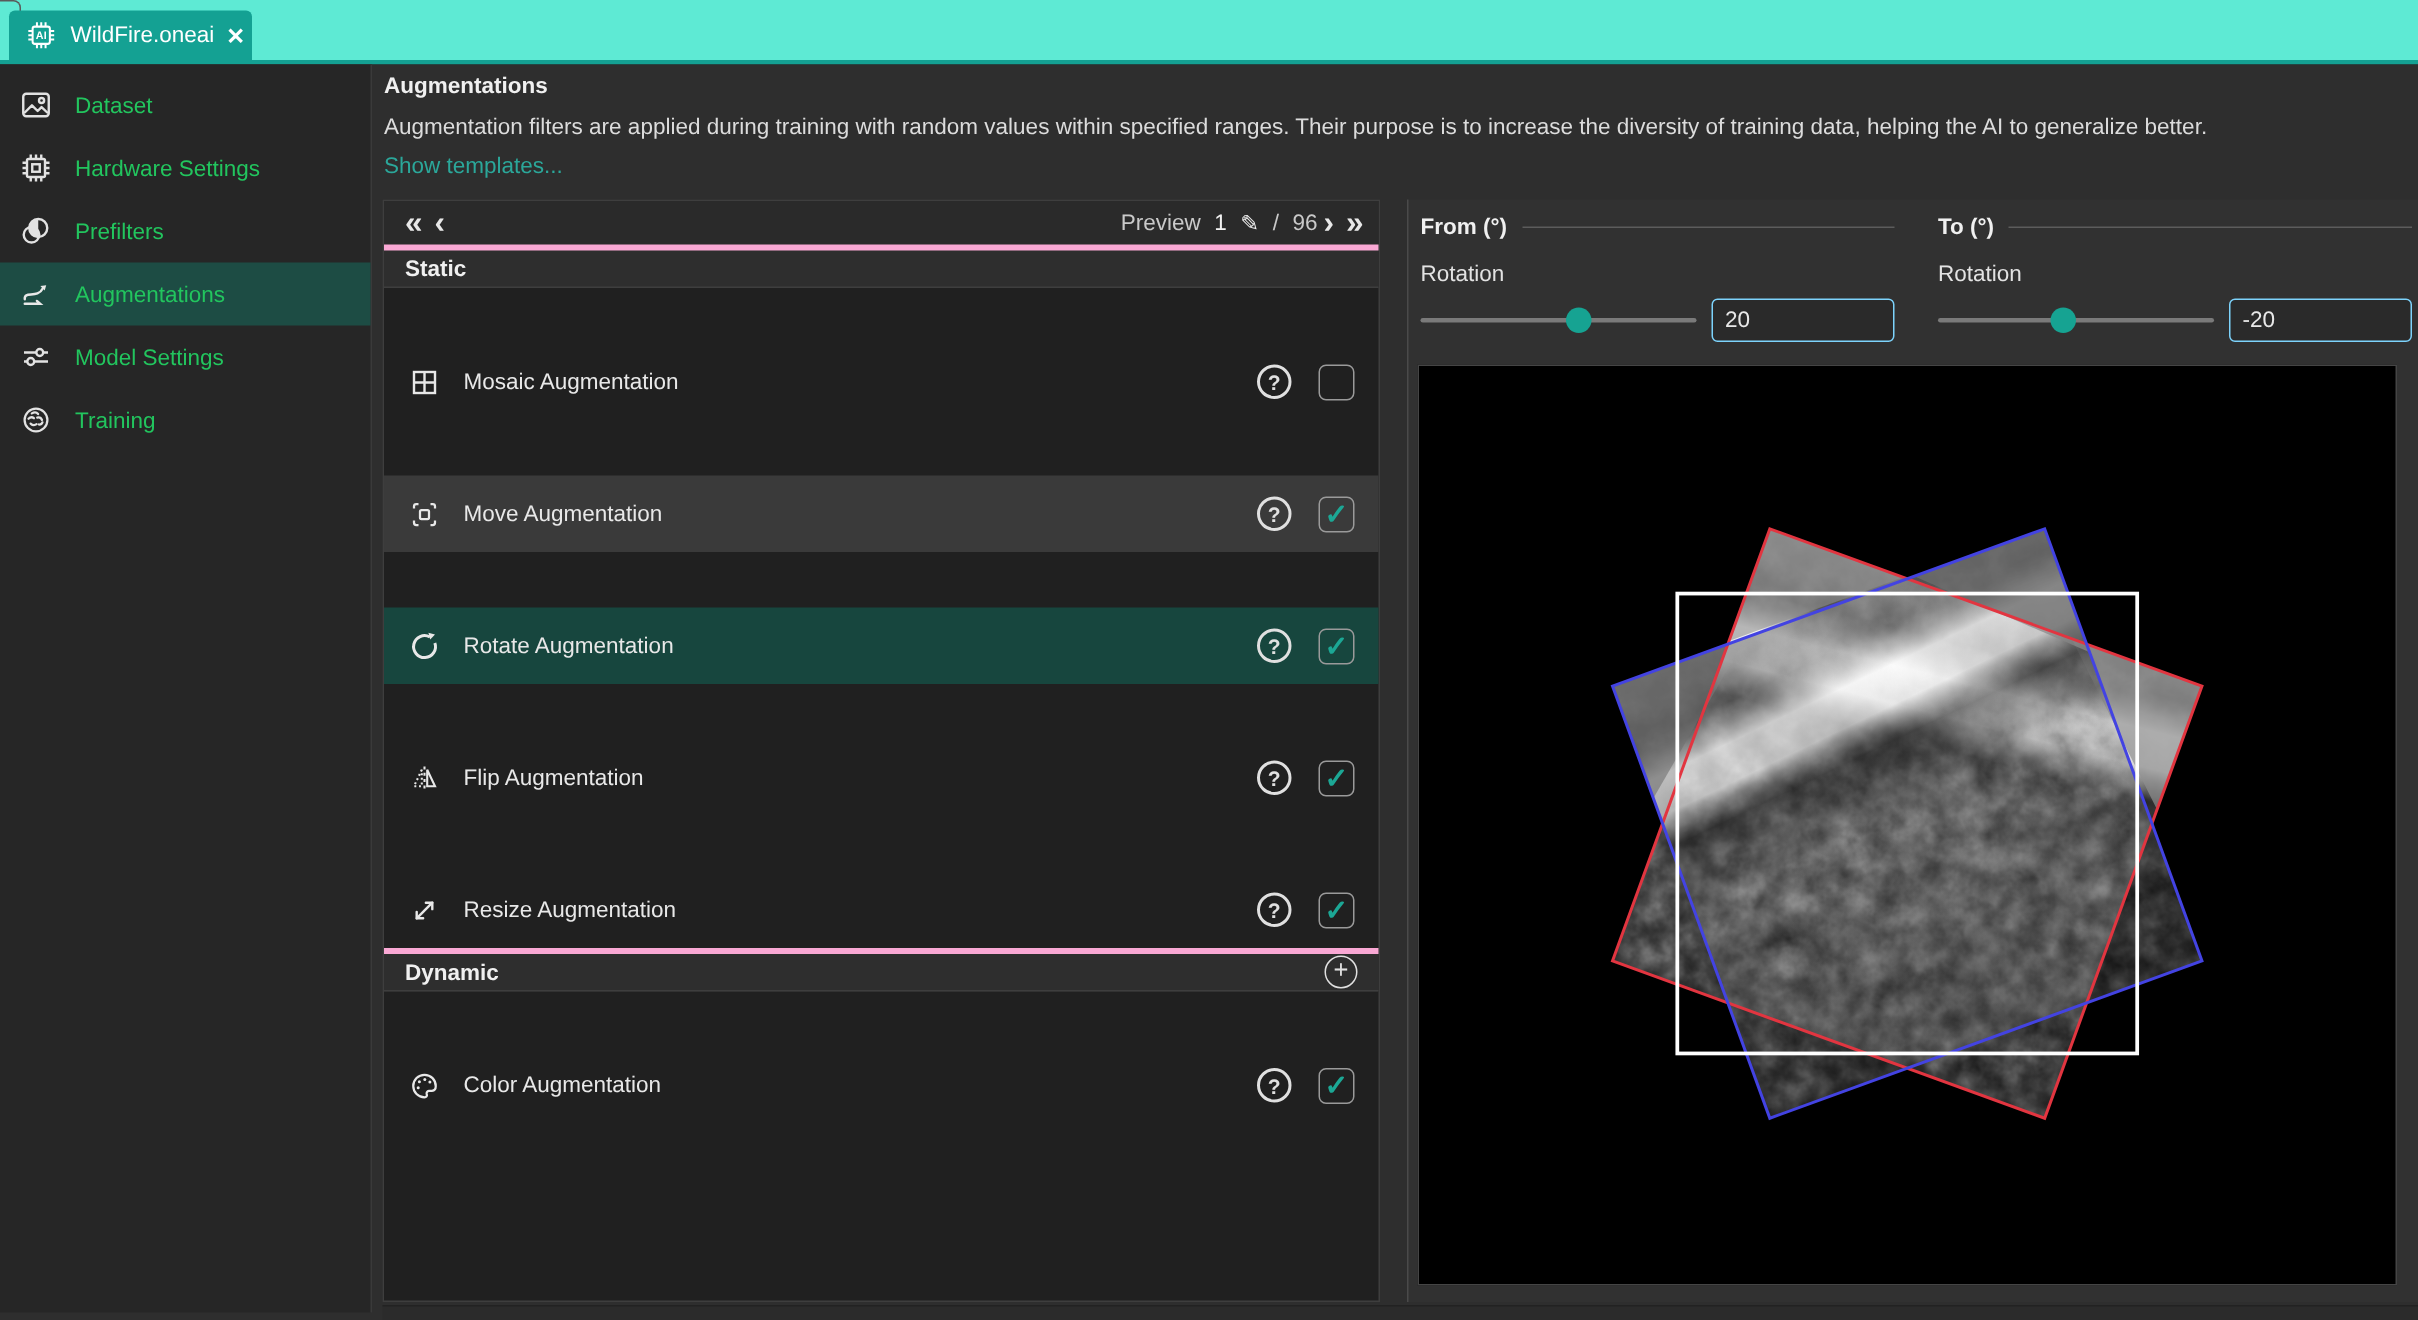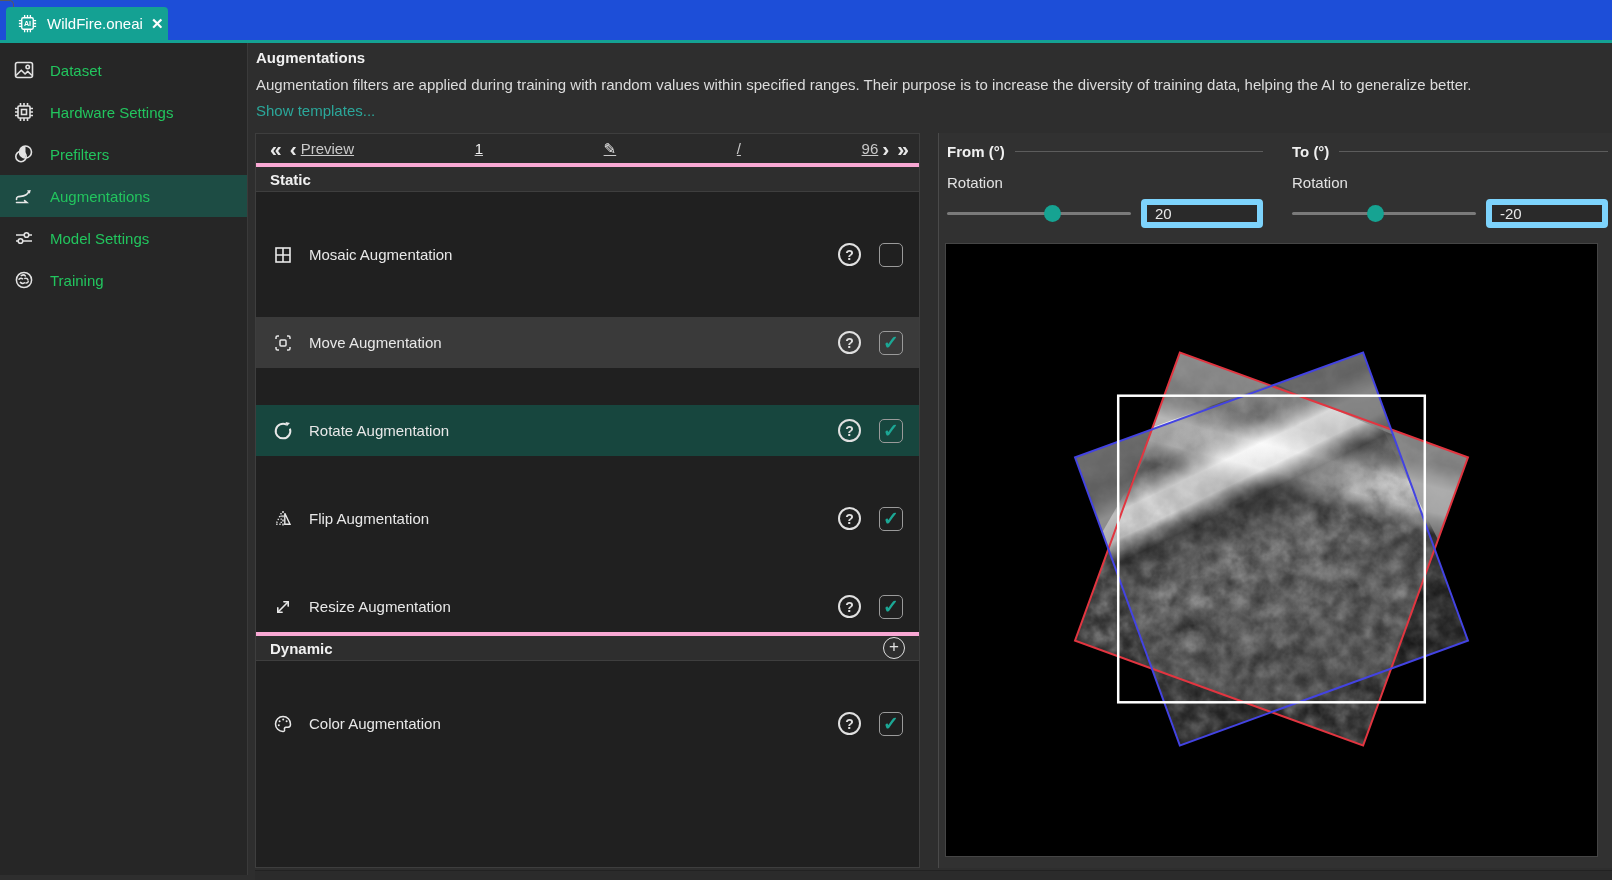--- a/index.html
+++ b/index.html
@@ -1,21 +1,21 @@
 <!DOCTYPE html>
 <html><head>
 <meta charset="utf-8">
 <style>
   * { margin:0; padding:0; box-sizing:border-box; }
   html,body { width:1612px; height:880px; background:#1b1c1c; overflow:hidden;
     font-family:"Liberation Sans", sans-serif; color:#e6e6e6; }
   .app { position:relative; width:1612px; height:880px; }
 
   
-  .tabbar { position:absolute; left:0; top:0; right:0; height:40px; background:#1d4ed8; }
+  .tabbar { position:absolute; left:0; top:0; right:0; height:40px; background:#5eead4; }
   .ghost-tab { position:absolute; left:0; top:0; width:14px; height:8px;
     border:1px solid #5a5a5a; border-bottom:none; border-left:none; border-radius:0 5px 0 0; }
   .tab { position:absolute; left:6px; top:7px; height:33px; width:162px; background:#14a193;
     border-radius:4px 4px 0 0; display:flex; align-items:center; padding:0 10px; gap:8px; cursor:default; }
   .tab .title { font-size:15px; color:#fff; flex:1; white-space:nowrap; }
   .tab .close { font-size:15px; color:#fff; font-weight:bold; cursor:pointer; }
   .accent-line { position:absolute; left:0; top:40px; right:0; height:3px; background:#14a193; }
 
   
   .body { position:absolute; left:0; top:43px; right:0; bottom:0; background:#2e2e2e; }
@@ -33,21 +33,21 @@
   .page-title { position:absolute; left:8px; top:6px; font-size:15px; font-weight:bold; color:#f0f0f0; }
   .page-desc { position:absolute; left:8px; top:33px; font-size:15px; color:#dcdcdc; white-space:nowrap; }
   .templates-link { position:absolute; left:8px; top:59px; font-size:15px; color:#2ba79a; cursor:pointer; }
 
   
   .list-panel { position:absolute; left:7px; top:90px; width:665px; bottom:12px;
     background:#202020; border:1px solid #3e3e3e; }
   .nav-row { height:29px; background:#2a2a2a; display:flex; align-items:center;
     padding:0 6px 0 10px; color:#dcdcdc; }
   .nav-ico { font-size:21px; line-height:20px; color:#e8e8e8; cursor:pointer; padding:0 4px; font-weight:bold; }
-  .nav-center { flex:1; display:flex; align-items:center; justify-content:space-between; gap:9px; font-size:15px; color:#c9c9c9;text-decoration:underline; }
+  .nav-center { flex:1; display:flex; align-items:center; justify-content:flex-end; gap:9px; font-size:15px; color:#c9c9c9; }
   .nav-center .cur { color:#f2f2f2; }
   .nav-center .pencil { font-size:15px; color:#f2f2f2; cursor:pointer; }
   .section-header { height:29px; background:#2e2e2e; border-top:4px solid #f9a8d4; border-bottom:1px solid #3e3e3e;
     display:flex; align-items:center; padding:0 14px; font-size:15px; font-weight:bold; color:#f0f0f0; }
   .section-header .spacer { flex:1; }
   .add-btn { width:22px; height:22px; border:1.6px solid #e0e0e0; border-radius:50%; color:#e0e0e0;
     font-size:17px; line-height:18px; text-align:center; cursor:pointer; font-weight:normal; }
   .aug-row { height:51px; display:flex; align-items:center; gap:14px; padding:0 16px 0 15px; cursor:pointer;margin-top:37px; }
   .aug-row.hover { background:#3a3a3a; }
   .aug-row.selected { background:#17463e; }
@@ -68,21 +68,21 @@
   .group-head { display:flex; align-items:center; gap:10px; }
   .group-head .g-label { font-size:15px; font-weight:bold; color:#f0f0f0; white-space:nowrap; }
   .group-head .rule { flex:1; height:1px; background:#5c5c5c; }
   .param-label { margin-top:14px; font-size:15px; color:#e2e2e2; }
   .param-row { margin-top:8px; display:flex; align-items:center; gap:10px; }
   .slider { position:relative; flex:1; height:20px; cursor:pointer; }
   .slider .track { position:absolute; left:0; right:0; top:8.5px; height:3px; background:#7a7a7a; border-radius:2px; }
   .slider .thumb { position:absolute; top:1.5px; width:17px; height:17px; border-radius:50%; background:#16a392; }
   .slider.from .thumb { left:calc(57% - 8px); }
   .slider.to .thumb { left:calc(45% - 8px); }
-  .num-input { width:122px; height:29px; background:#2a2a2a; border:6px solid #7dd3fc; border-radius:4px;
+  .num-input { width:122px; height:29px; background:#2a2a2a; border:1px solid #7dd3fc; border-radius:4px;
     color:#e8e8e8; font-size:15px; font-family:"Liberation Sans", sans-serif; padding:0 8px; outline:none; }
 
   .preview-box { position:absolute; left:6px; right:14px; top:110px; bottom:11px;
     background:#000; border:1px solid #454545; }
   .preview-box svg { width:100%; height:100%; display:block; }
 
   .hscroll-track { position:absolute; left:7px; right:0; bottom:0; height:10px;
     background:#2b2b2b; border-top:1px solid #222; }
   .icon { display:inline-flex; }
 </style>

